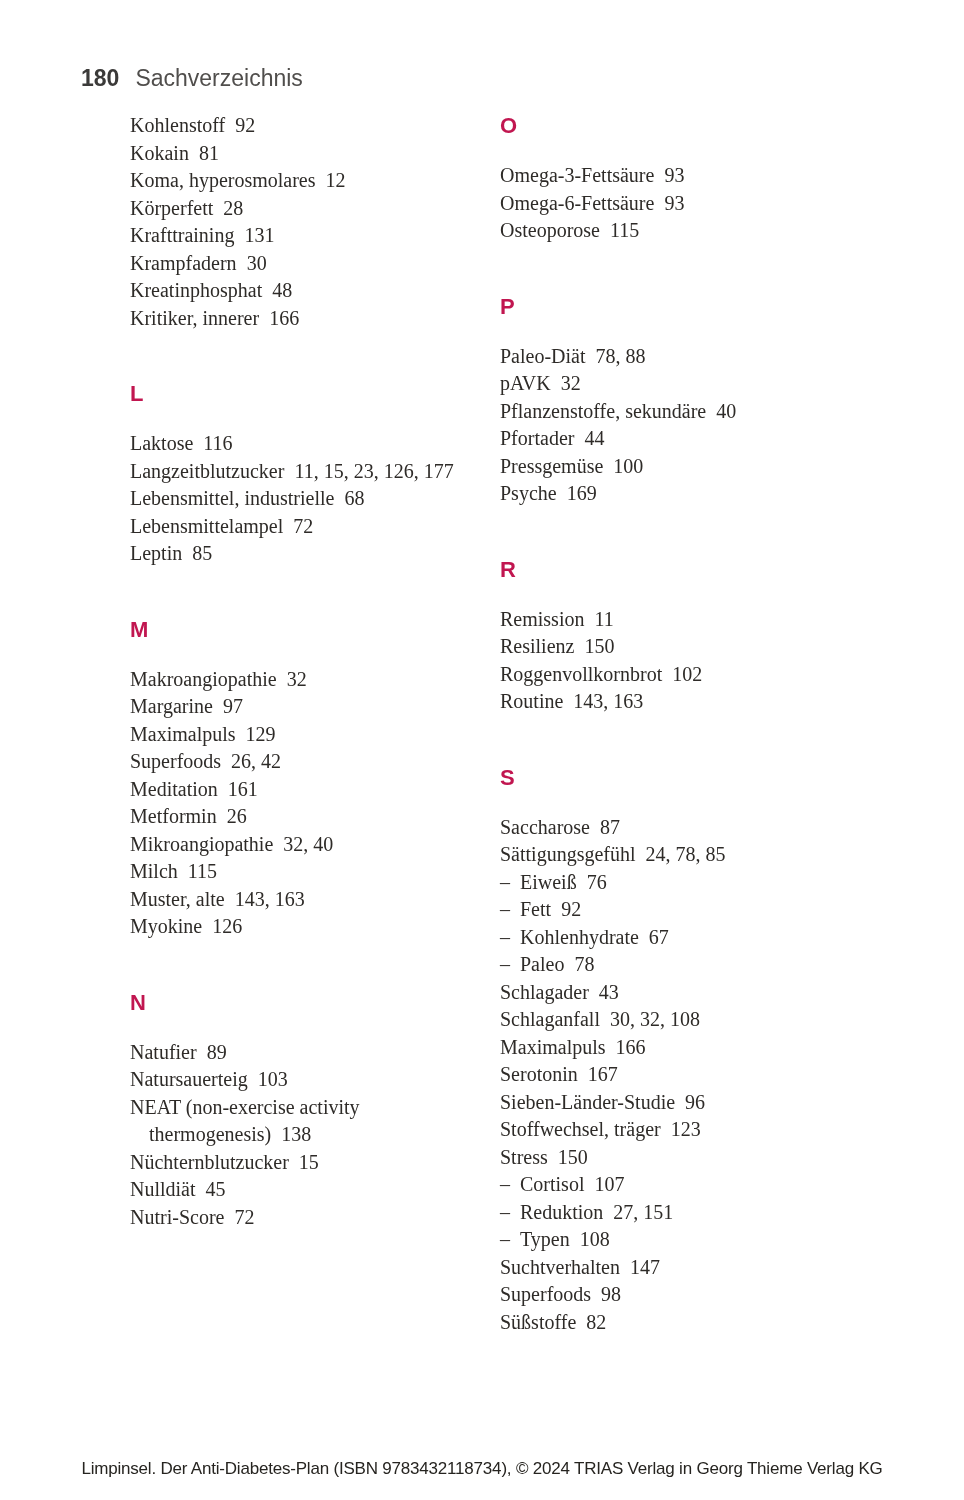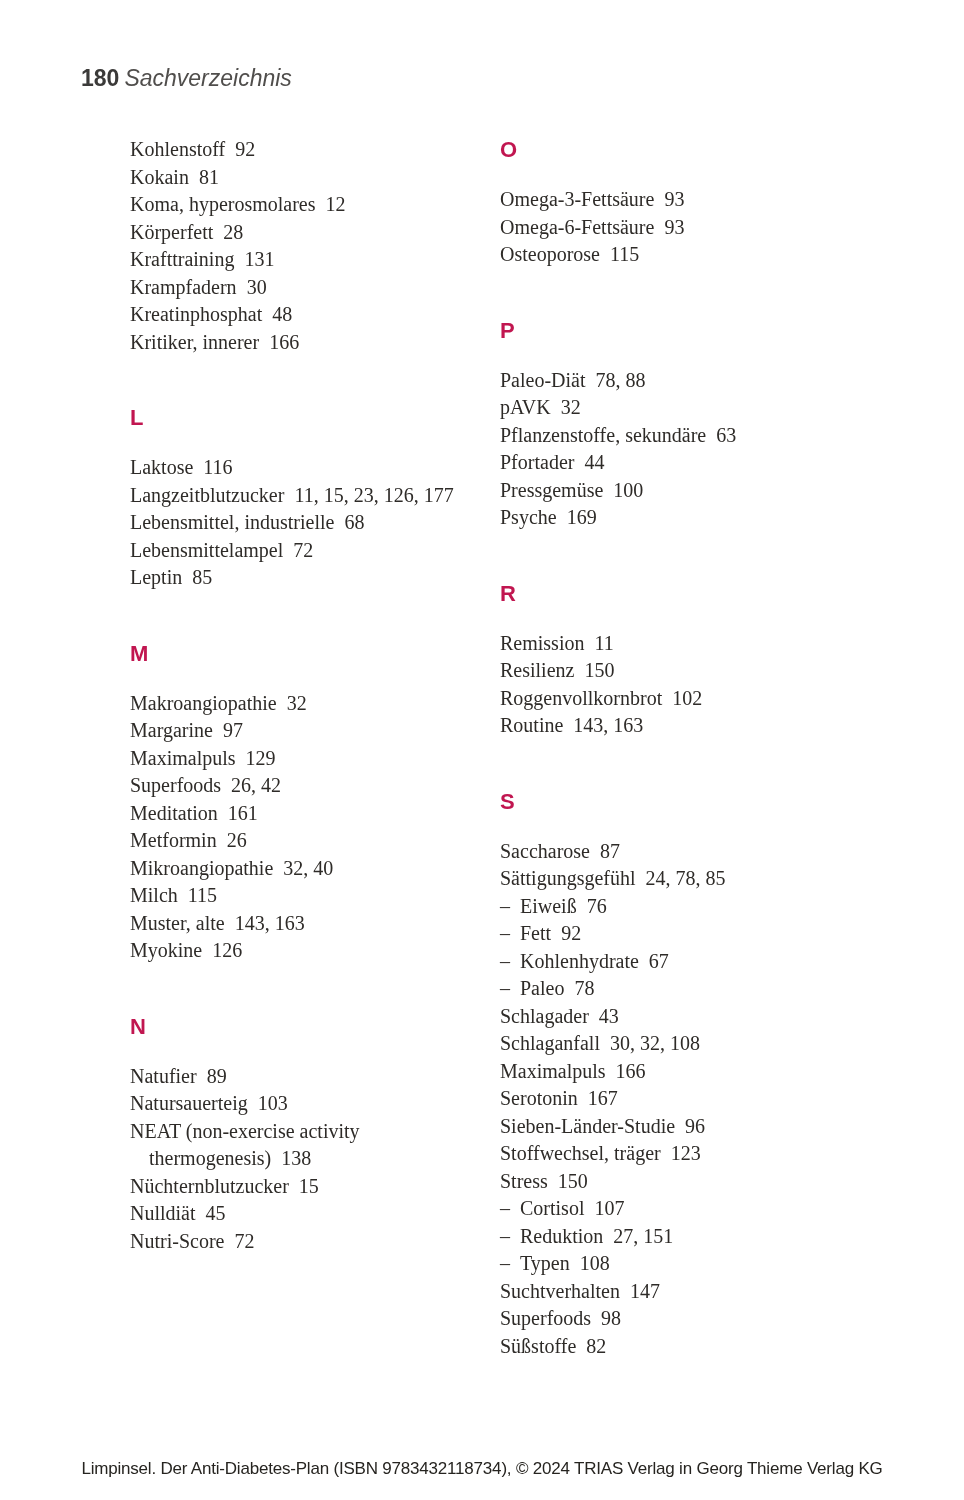--- a/index.html
+++ b/index.html
@@ -17,23 +17,23 @@
     overflow:hidden;
     font-family:"Liberation Serif", serif;
   }
   .page-header{
     position:absolute;left:81px;top:64px;
     font-family:"Liberation Sans", sans-serif;
     font-size:23px;line-height:28px;
     white-space:nowrap;
   }
   .page-number{font-weight:bold;color:var(--hdr-num);}
-  .page-title{color:var(--hdr-title);margin-left:5px;font-style:italic;}
+  .page-title{color:var(--hdr-title);margin-left:16px;}
   .columns{
-    position:absolute;left:130px;top:136px;
+    position:absolute;left:130px;top:112px;
     display:flex;align-items:flex-start;
   }
   .column{display:block;}
   .column-left{width:370px;}
   .column-right{width:410px;}
   .section-letter{
     font-family:"Liberation Sans", sans-serif;
     font-weight:bold;
     font-size:22px;line-height:28px;
     color:var(--accent);
@@ -117,21 +117,21 @@
         <section class="section">
           <div class="section-letter">O</div>
           <div class="entry"><span class="term">Omega-3-Fettsäure</span><span class="pages">93</span></div>
           <div class="entry"><span class="term">Omega-6-Fettsäure</span><span class="pages">93</span></div>
           <div class="entry"><span class="term">Osteoporose</span><span class="pages">115</span></div>
         </section>
         <section class="section">
           <div class="section-letter">P</div>
           <div class="entry"><span class="term">Paleo-Diät</span><span class="pages">78, 88</span></div>
           <div class="entry"><span class="term">pAVK</span><span class="pages">32</span></div>
-          <div class="entry"><span class="term">Pflanzenstoffe, sekundäre</span><span class="pages">63</span></div>
+          <div class="entry"><span class="term">Pflanzenstoffe, sekundäre</span><span class="pages">40</span></div>
           <div class="entry"><span class="term">Pfortader</span><span class="pages">44</span></div>
           <div class="entry"><span class="term">Pressgemüse</span><span class="pages">100</span></div>
           <div class="entry"><span class="term">Psyche</span><span class="pages">169</span></div>
         </section>
         <section class="section">
           <div class="section-letter">R</div>
           <div class="entry"><span class="term">Remission</span><span class="pages">11</span></div>
           <div class="entry"><span class="term">Resilienz</span><span class="pages">150</span></div>
           <div class="entry"><span class="term">Roggenvollkornbrot</span><span class="pages">102</span></div>
           <div class="entry"><span class="term">Routine</span><span class="pages">143, 163</span></div>

